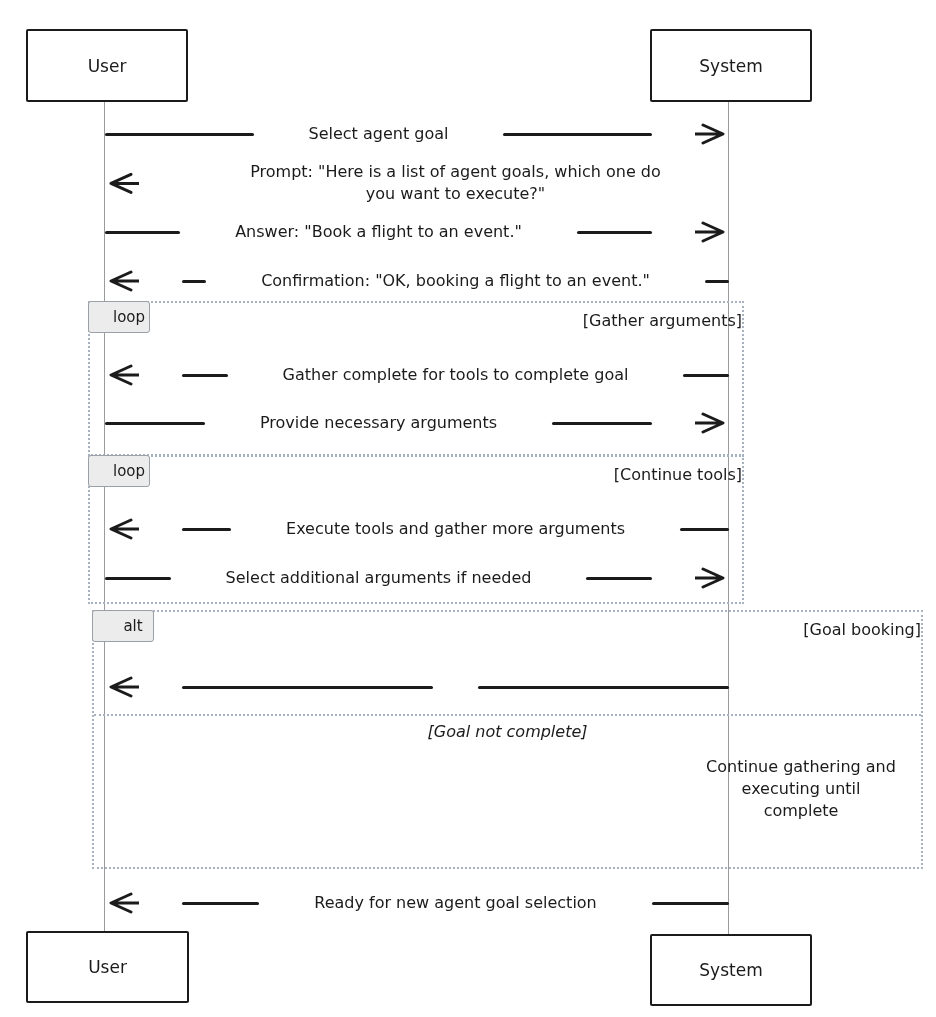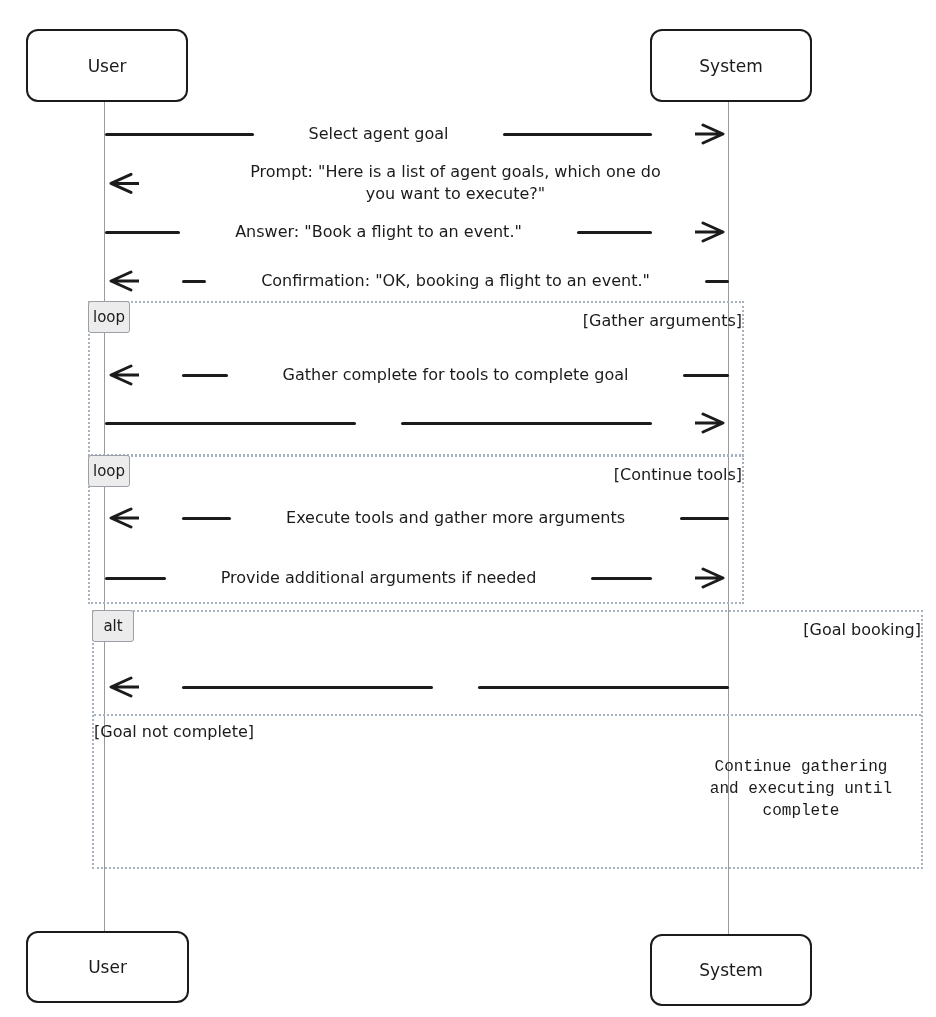--- a/index.html
+++ b/index.html
@@ -9,21 +9,21 @@
     background:var(--bg,#fff);
     font-family:"DejaVu Sans",sans-serif;
     color:var(--ink,#1b1b1b);
     overflow:hidden;
   }
   
   .actor{
     position:absolute;
     background:#fff;
     border:2.5px solid var(--ink,#1b1b1b);
-    border-radius:12px;
+    border-radius:2px;
     display:flex;align-items:center;justify-content:center;
     font-size:17px;
     z-index:4;
   }
   
   .lifeline{
     position:absolute;width:0;
     border-left:1.5px solid var(--lifeline,#9b9b9b);
     z-index:0;
   }
@@ -34,32 +34,33 @@
     z-index:1;
   }
   .frame-label{
     position:absolute;left:-2px;top:-2px;
     width:40px;height:30px;
     background:var(--labelbg,#ececec);
     border:1.5px solid var(--labelbd,#9aa0a6);
     border-radius:3px;
     display:flex;align-items:center;justify-content:center;
     font-size:15px;
+    padding-left:20px;
   }
   .frame-title{
     position:absolute;left:0;right:0;top:8px;
     text-align:right;font-size:16px;
   }
   .alt-divider{
     position:absolute;left:0;right:0;height:0;
     border-top:2px dotted var(--frame,#a7b2c1);
   }
   .divider-title{
     position:absolute;left:0;right:0;
-    text-align:left;font-size:16px;
+    text-align:center;font-size:16px;font-style:italic;
   }
   
   .message{
     position:absolute;left:105px;width:624px;
     transform:translateY(-50%);
     display:flex;align-items:center;
     z-index:3;
     gap:45px;
   }
   .seg{flex:1;height:3px;background:var(--ink,#1b1b1b);border-radius:2px;}
@@ -69,21 +70,20 @@
   }
   .mtext.wrap{white-space:normal;max-width:480px;}
   .head{flex:0 0 auto;display:block;}
   .head.hl{margin-right:-2px;}
   .head.hr{margin-left:-2px;}
   
   .note{
     position:absolute;
     text-align:center;font-size:16px;line-height:1.38;
     z-index:2;
-    font-family:Liberation Mono, monospace;
   }
 </style>
 </head>
 <body>
 
 <div class="diagram" style="--ink: #1b1b1b; --lifeline: #9b9b9b; --frame: #a7b2c1; --labelbg: #ececec; --labelbd: #9aa0a6; --bg: #ffffff;">
 
   <div class="lifeline" style="left:104px;top:98px;height:833px"></div>
   <div class="lifeline" style="left:728px;top:98px;height:836px"></div>
 
@@ -159,52 +159,61 @@
     <svg class="head hl" width="34" height="22" viewBox="0 0 34 22">
       <path d="M34 11 L10 11 M26 2 L6 11 L26 20" fill="none" stroke="#1b1b1b" stroke-width="3" stroke-linecap="round" stroke-linejoin="round"></path>
     </svg>
     <span class="seg"></span>
     <span class="mtext">Gather complete for tools to complete goal</span>
     <span class="seg"></span>
   </div>
 
   <div class="message" style="top:423px">
     <span class="seg"></span>
-    <span class="seg"></span>
-    <svg class="head hr" width="34" height="22" viewBox="0 0 34 22">
-      <path d="M0 11 L24 11 M8 2 L28 11 L8 20" fill="none" stroke="#1b1b1b" stroke-width="3" stroke-linecap="round" stroke-linejoin="round"></path>
-    </svg>
-  </div>
-
-  <div class="message" style="top:518px">
+    <span class="mtext">Provide necessary arguments</span>
+    <span class="seg"></span>
+    <svg class="head hr" width="34" height="22" viewBox="0 0 34 22">
+      <path d="M0 11 L24 11 M8 2 L28 11 L8 20" fill="none" stroke="#1b1b1b" stroke-width="3" stroke-linecap="round" stroke-linejoin="round"></path>
+    </svg>
+  </div>
+
+  <div class="message" style="top:529px">
     <svg class="head hl" width="34" height="22" viewBox="0 0 34 22">
       <path d="M34 11 L10 11 M26 2 L6 11 L26 20" fill="none" stroke="#1b1b1b" stroke-width="3" stroke-linecap="round" stroke-linejoin="round"></path>
     </svg>
     <span class="seg"></span>
     <span class="mtext">Execute tools and gather more arguments</span>
     <span class="seg"></span>
   </div>
 
   <div class="message" style="top:578px">
     <span class="seg"></span>
-    <span class="mtext">Provide additional arguments if needed</span>
+    <span class="mtext">Select additional arguments if needed</span>
     <span class="seg"></span>
     <svg class="head hr" width="34" height="22" viewBox="0 0 34 22">
       <path d="M0 11 L24 11 M8 2 L28 11 L8 20" fill="none" stroke="#1b1b1b" stroke-width="3" stroke-linecap="round" stroke-linejoin="round"></path>
     </svg>
   </div>
 
   <div class="message" style="top:687px">
     <svg class="head hl" width="34" height="22" viewBox="0 0 34 22">
       <path d="M34 11 L10 11 M26 2 L6 11 L26 20" fill="none" stroke="#1b1b1b" stroke-width="3" stroke-linecap="round" stroke-linejoin="round"></path>
     </svg>
     <span class="seg"></span>
     <span class="seg"></span>
   </div>
 
+  <div class="message" style="top:903px">
+    <svg class="head hl" width="34" height="22" viewBox="0 0 34 22">
+      <path d="M34 11 L10 11 M26 2 L6 11 L26 20" fill="none" stroke="#1b1b1b" stroke-width="3" stroke-linecap="round" stroke-linejoin="round"></path>
+    </svg>
+    <span class="seg"></span>
+    <span class="mtext">Ready for new agent goal selection</span>
+    <span class="seg"></span>
+  </div>
 
   <div class="actor" style="left:26px;top:931px;width:159px;height:68px">
     <span>User</span>
   </div>
   <div class="actor" style="left:650px;top:934px;width:158px;height:68px">
     <span>System</span>
   </div>
 
 </div>
 

